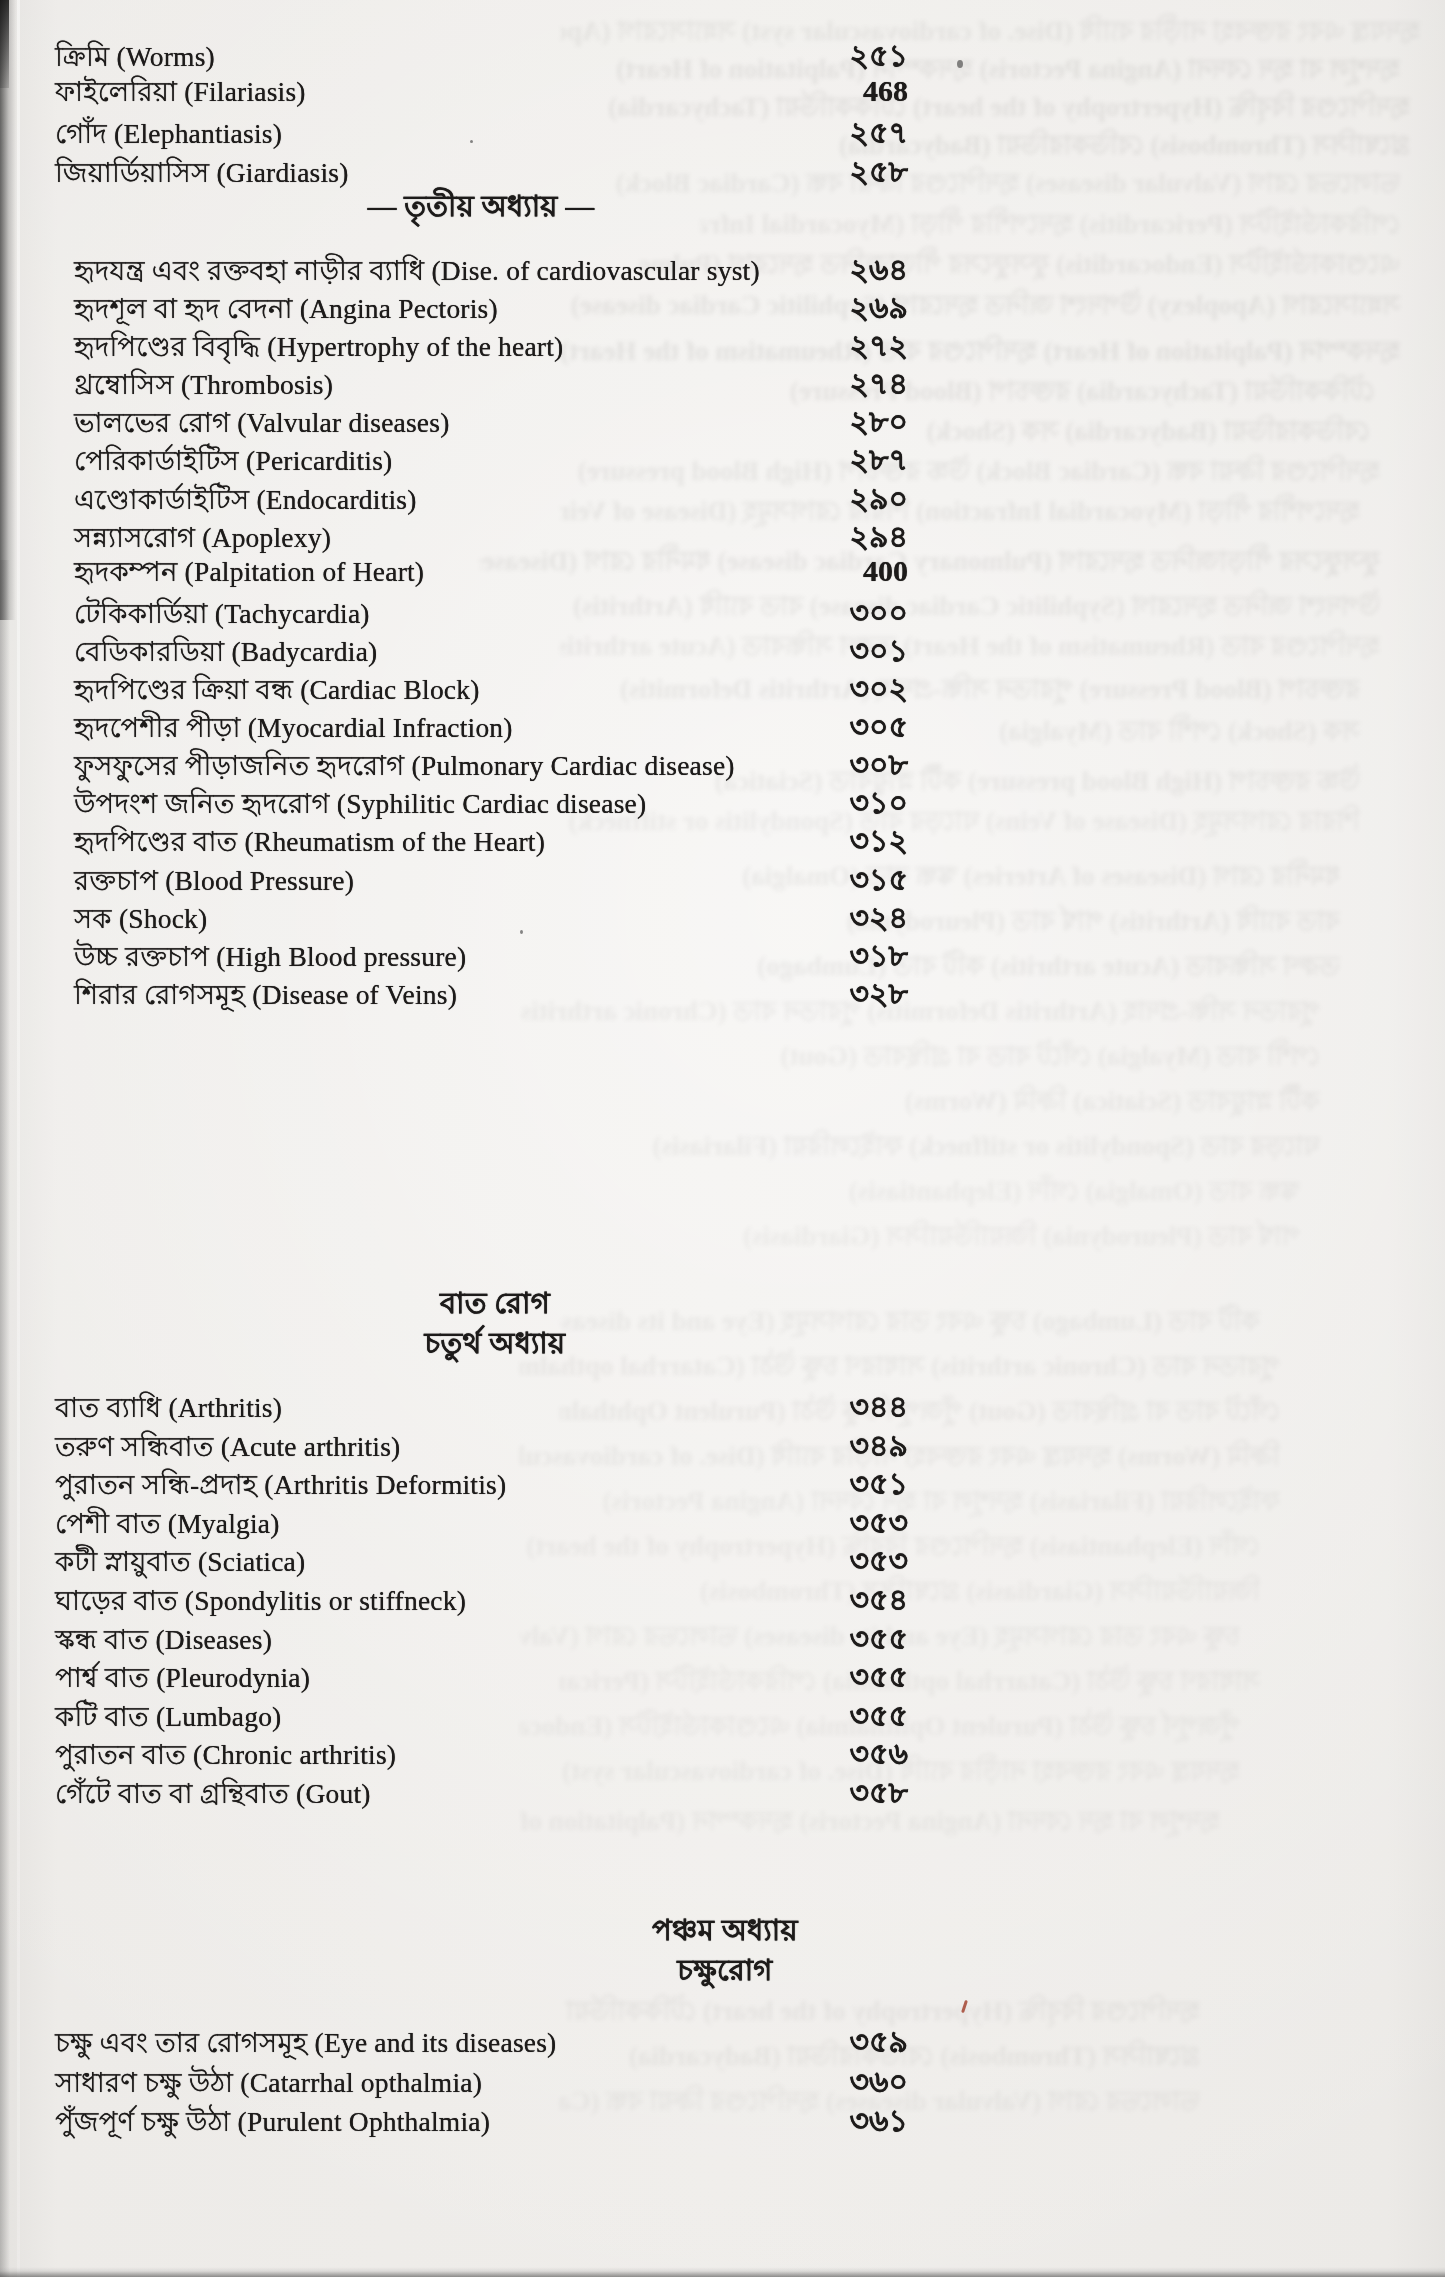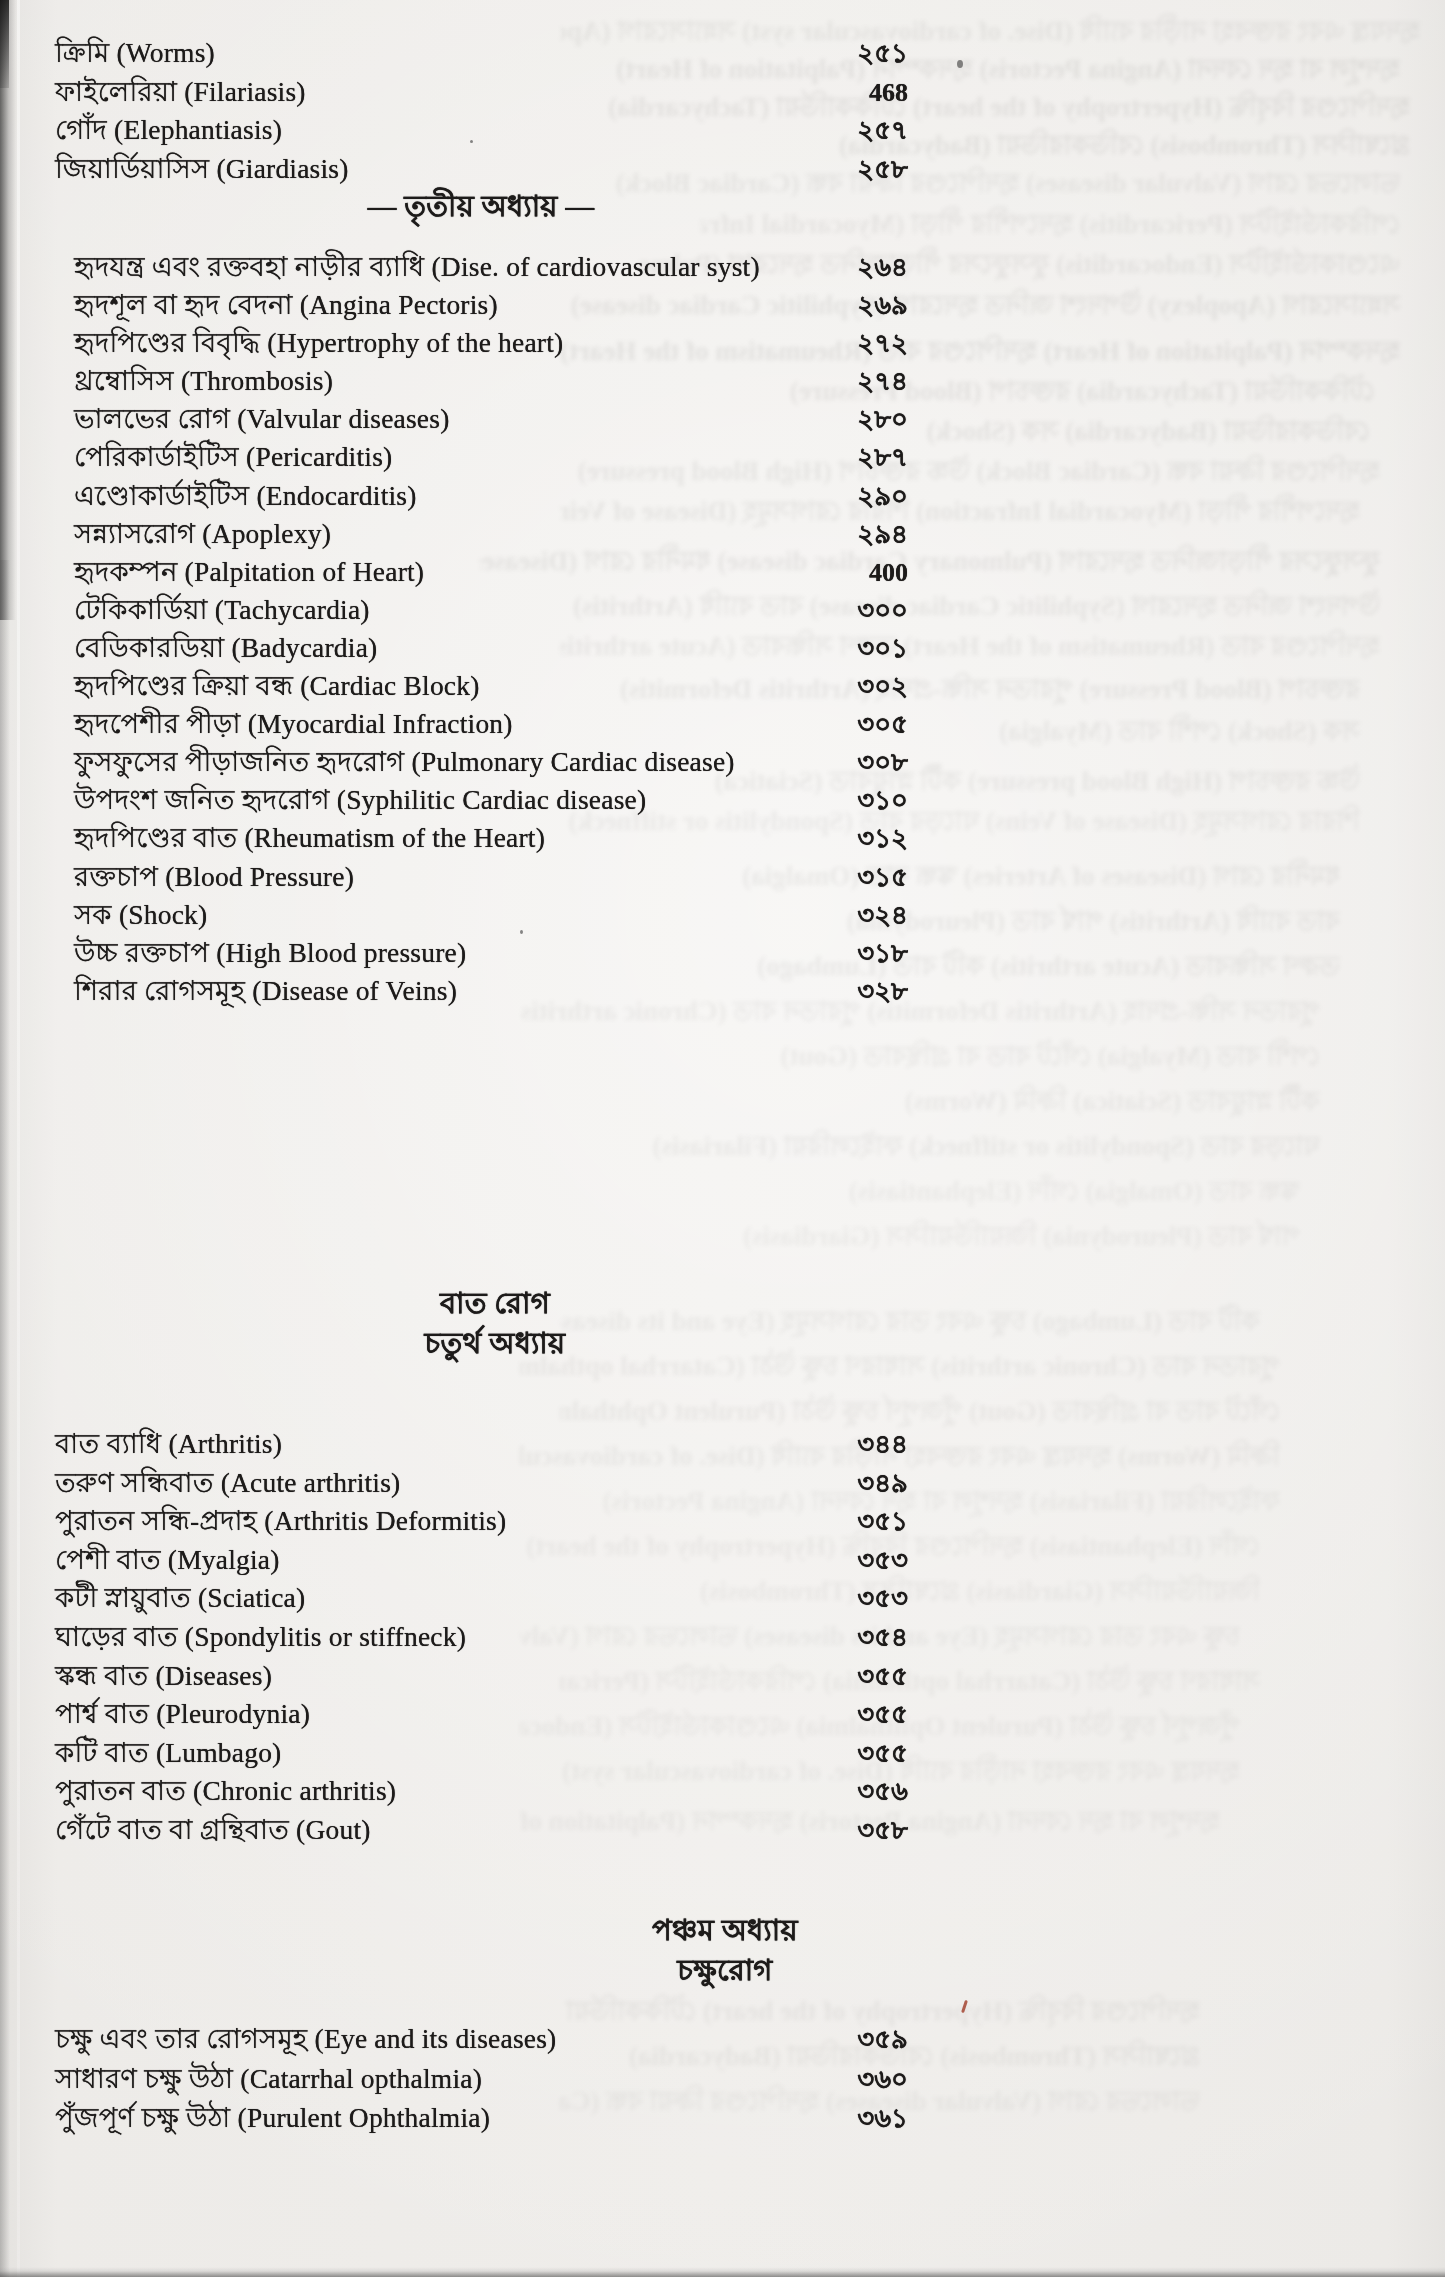--- a/index.html
+++ b/index.html
@@ -55,21 +55,21 @@
   }
 
   
   .toc-section{position:absolute;left:55px;width:855px;}
   .toc-row{display:flex;justify-content:space-between;align-items:baseline;}
   .toc-label{
     white-space:nowrap;font-size:27.5px;letter-spacing:.2px;
     text-shadow:0 0 .7px rgba(25,23,22,.95);
   }
   .toc-page{
-    font-size:26px;font-weight:bold;
+    font-size:30px;font-weight:bold;
     text-shadow:0 0 .7px rgba(25,23,22,.95);
     padding-right:2px;
   }
   .sec-top .toc-row{height:38.5px;font-family:Liberation Serif, serif;}
   .sec-ch3 .toc-row{height:38.1px;margin-left:19px;}
   .sec-ch4 .toc-row{height:38.6px;}
   .sec-ch5 .toc-row{height:39.5px;}
 
   .ch-header{
     position:absolute;text-align:center;font-weight:bold;
@@ -242,21 +242,21 @@
       <div class="toc-row">
         <span class="toc-label">শিরার রোগসমূহ (Disease of Veins)</span>
         <span class="toc-page">৩২৮</span>
       </div>
     </section>
 
   <div class="ch-header hdr-ch4">
     <div class="hl">বাত রোগ</div>
     <div class="hl">চতুর্থ অধ্যায়</div>
   </div>
-  <section class="toc-section sec-ch4" style="top:1383px;margin-top:40px;">
+  <section class="toc-section sec-ch4" style="top:1383px;">
       <div class="toc-row">
         <span class="toc-label">বাত ব্যাধি (Arthritis)</span>
         <span class="toc-page">৩৪৪</span>
       </div>
       <div class="toc-row">
         <span class="toc-label">তরুণ সন্ধিবাত (Acute arthritis)</span>
         <span class="toc-page">৩৪৯</span>
       </div>
       <div class="toc-row">
         <span class="toc-label">পুরাতন সন্ধি-প্রদাহ (Arthritis Deformitis)</span>

